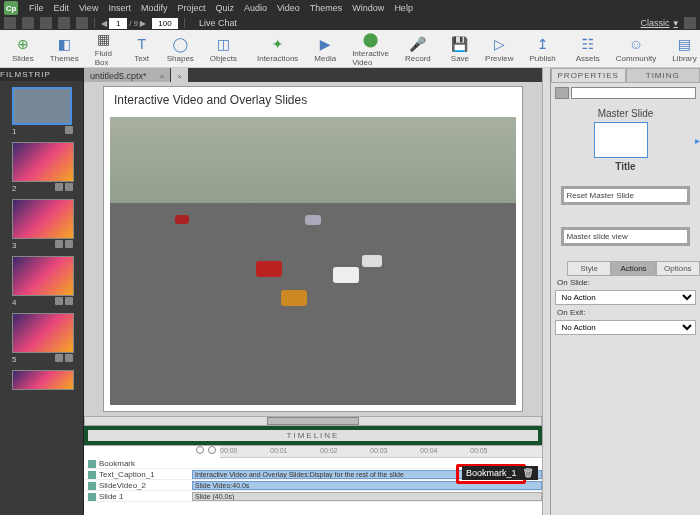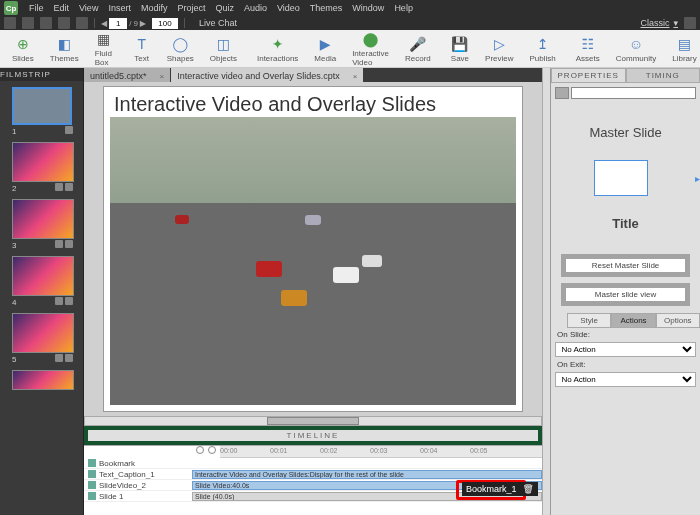--- a/index.html
+++ b/index.html
@@ -42,58 +42,58 @@
 
 
 .center { flex: 1; background: #d0d0d0; display: flex; flex-direction: column; position:relative;}
 .tabs { background:#3a3a3a; height:14px; display:flex; align-items:stretch;}
 .tab { background:#d0d0d0; color:#333;font-size:9px;padding:1px 6px;margin-right:1px;display:flex;align-items:flex-end;gap:13px;}
 .tab.inactive { background:#b0b0b0;}
 .tab .close { font-size:8px;color:#666;}
 
 .stage { flex: 1; background: #d0d0d0; padding: 4px; overflow:hidden;}
 .slidecanvas { width: 420px; height: 326px; background: #fff; border:1px solid #999; position:relative; margin:0 auto;}
-.slidecanvas .stitle { position:absolute;top:6px;left:10px;font-size:20px;color:#333;}
+.slidecanvas .stitle { position:absolute;top:6px;left:10px;font-size:12px;color:#333;}
 .slidecanvas .video { position:absolute;top:30px;left:6px;right:6px;bottom:6px;background:linear-gradient(#a8b0a0 0%,#8a9a8a 40%,#6a7a6a 100%);overflow:hidden;}
 .slidecanvas .road { position:absolute;top:30%;left:-10%;right:-10%;bottom:0;background:#6a6a6a;transform:perspective(200px) rotateX(35deg);transform-origin:top center;}
 .slidecanvas .car { position:absolute;width:26px;height:16px;border-radius:3px;}
 
 .hsb { height:10px;background:#e0e0e0;border:1px solid #aaa;position:relative;}
 .hsb .hsbthumb { position:absolute;left:40%;width:20%;top:0;bottom:0;background:#bbb;border:1px solid #888;}
 
 .timeline-hdr { background:#e0e0e0;text-align:center;font-size:8px;letter-spacing:2px;padding:1px 0;border:4px solid #14532d;color:#666;}
 .timeline { background:#fff;height:70px;border-top:1px solid #aaa;position:relative;overflow:hidden;}
 .ruler { height:12px;background:#e8e8e8;border-bottom:1px solid #ccc;font-size:7px;color:#888;position:relative;}
 .ruler span { position:absolute;top:1px;}
-.trk { height:11px;border-bottom:1px solid #eee;display:flex;align-items:center;font-size:8px;}
+.trk { height:11px;border-bottom:1px solid #eee;display:flex;align-items:flex-end;font-size:8px;}
 .trk .trkhead { width:108px;padding-left:4px;color:#444;display:flex;align-items:center;gap:3px;}
 .trk .trkicon { width:8px;height:8px;background:#6a9;display:inline-block;}
 .trk .trkbar { flex:1;height:9px;}
 .trk .bar { height:9px;background:#a8c8e8;border:1px solid #6a9ed4;font-size:7px;padding:0 2px;color:#333;overflow:hidden;white-space:nowrap;}
 .trk.sel .bar { background:#4a7ebe;color:#fff;}
 .trk.lastsl .bar { background:#d8d8d8;border-color:#aaa;}
 .eyelock { display:flex;gap:4px;padding:0 4px;}
 .eyelock span{width:8px;height:8px;border:1px solid #888;border-radius:50%;}
 
-.bookmark-highlight { position:absolute;top:412px;left:372px;width:70px;height:20px;border:3px solid #e00;z-index:20;border-radius:2px;}
+.bookmark-highlight { position:absolute;top:396px;left:372px;width:70px;height:20px;border:3px solid #e00;z-index:20;border-radius:2px;}
 .bookmark-pop { position:absolute;background:#222;color:#fff;font-size:9px;padding:2px 4px;display:flex;align-items:center;gap:6px;top:-1px;left:3px;}
 
 
 .props { width: 150px; background: #e0e0e0; border-left:1px solid #999;display:flex;flex-direction:column;}
 .props .phdr { display:flex;background:#ccc;}
 .props .phdr div { flex:1;text-align:center;font-size:8px;padding:2px;border:1px solid #aaa;color:#555;letter-spacing:1px;}
 .props .phdr div.act { background:#ddd;}
 .props .swatch { height:14px;margin:4px;display:flex;gap:2px;}
 .props .sw { width:14px;height:12px;border:1px solid #888;background:#aaa;}
 .props .swbig { flex:1;height:12px;background:#fff;border:1px solid #888;}
-.props .sectlbl { text-align:center;font-size:13px;color:#444;margin:20px 0;}
+.props .sectlbl { text-align:center;font-size:10px;color:#444;margin:3px 0;}
 .props .masterthumb { width:54px;height:36px;background:#fff;border:1px solid #4a90e2;margin:0 auto;display:block;}
 .props .mtrow { display:flex;align-items:center;justify-content:center;gap:4px;}
 .props .chev { color:#4a90e2;font-size:10px;}
-.props .pbtn { display:block;width:86%;margin:3px auto;padding:2px;font-size:8px;text-align:center;background:#fff;border:5px solid #a3a3a3;cursor:pointer;color:#444;}
+.props .pbtn { display:block;width:86%;margin:11px auto;padding:2px;font-size:8px;background:#fff;border:3px solid #a3a3a3;cursor:pointer;color:#444;}
 .props .subtabs { display:flex;margin-top:4px;padding-left:16px;}
 .props .subtabs div { flex:1;text-align:center;font-size:8px;padding:2px;border:1px solid #aaa;background:#e8e8e8;color:#555;}
 .props .subtabs div.on { background:#b0b0b0;color:#222;}
 .props .frow { padding:2px 6px;font-size:8px;color:#333;}
 .props .fsel { width:94%;margin:1px 3%;font-size:8px;padding:1px;background:#fff;border:1px solid #aaa;}
 
 .centerscroll { width:8px;background:#ddd;border-left:1px solid #aaa;}
 </style>
 </head>
 <body>
@@ -225,21 +225,20 @@
       </div>
   </div>
 
   <div class="center">
     <div class="tabs">
       <div class="tab inactive">
           <span>untitled5.cptx*</span>
           <span class="close">×</span>
         </div>
       <div class="tab">
-          <span>Interactive video and Overlay Slides.cptx</span>
           <span class="close">×</span>
         </div>
     </div>
     <div class="stage">
       <div class="slidecanvas">
         <div class="stitle">Interactive Video and Overlay Slides</div>
         <div class="video">
           <div class="road"></div>
           <div class="car" style="background:#c82;left:42%;top:60%"></div>
           <div class="car" style="background:#b22;left:36%;top:50%"></div>

